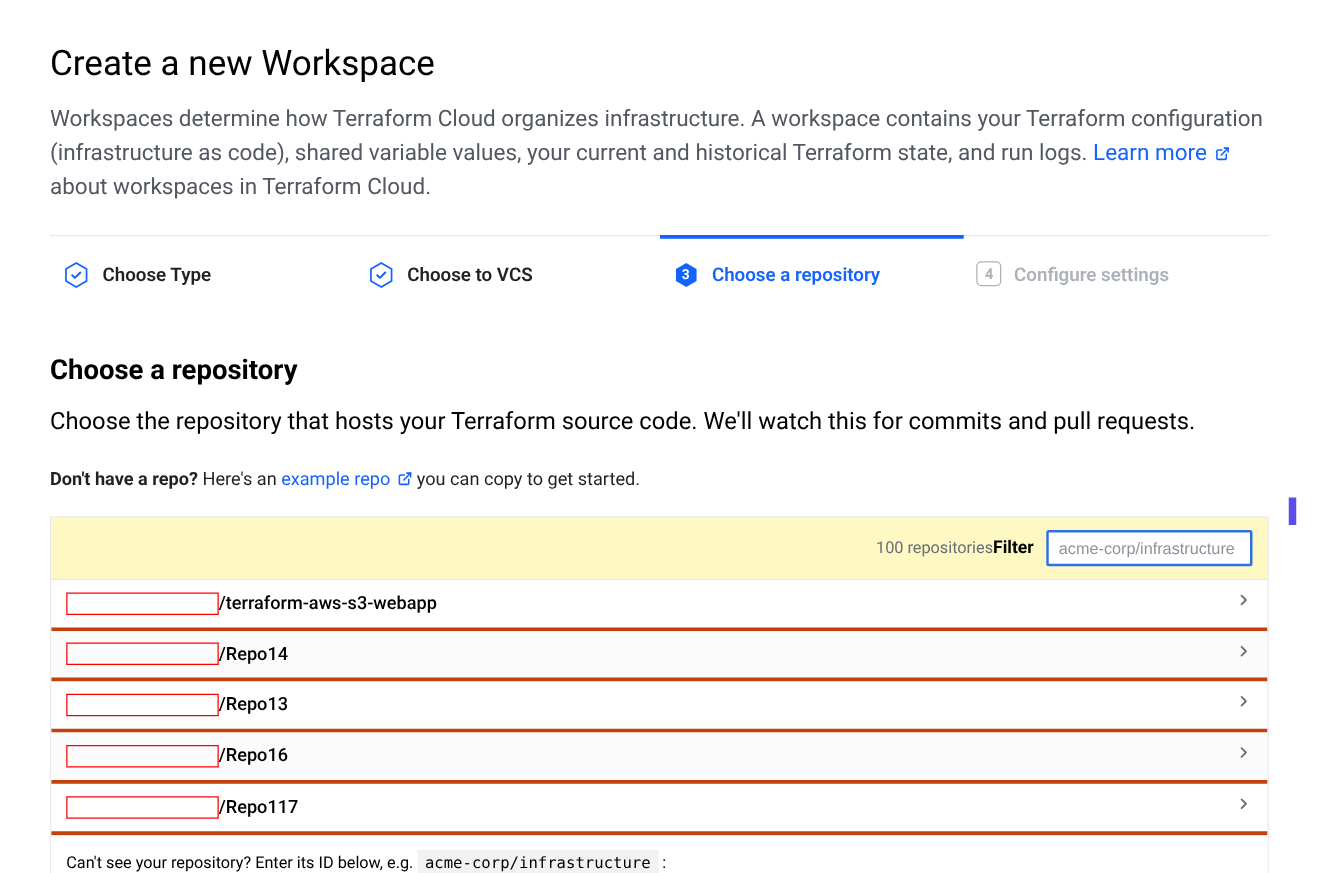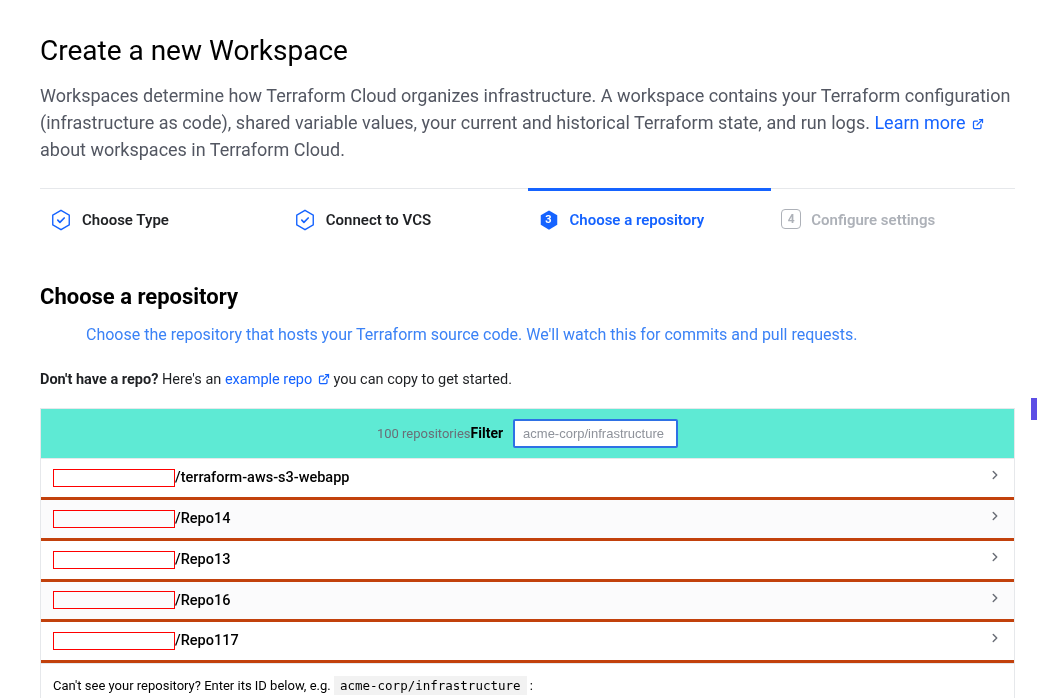--- a/index.html
+++ b/index.html
@@ -76,40 +76,39 @@
     }
     .hex-wrap { position: relative; display: inline-flex; align-items: center; justify-content: center; width: 22px; height: 22px; }
 
     h2.section-title {
       font-size: 22px;
       font-weight: 700;
       margin-bottom: 10px;
       color: #000;
     }
     .section-subtitle {
-      font-size: 16px;
-      color: #3b82f6;
+      font-size: 19px;
+      color: #000000;
       margin-bottom: 22px;
-      margin-left: 46px;
     }
     .hint-row {
       font-size: 14.5px;
       margin-bottom: 18px;
     }
     .hint-row strong { font-weight: 700; }
     .hint-row a { color: #1563ff; text-decoration: none; }
 
     .repo-panel {
       border: 1px solid #e6e8eb;
     }
     .repo-header {
-      background: #5eead4;
-      display: flex;
-      align-items: center;
-      justify-content: center;
+      background: #fef9c3;
+      display: flex;
+      align-items: center;
+      justify-content: flex-end;
       padding: 10px 12px;
       border-bottom: 1px solid #e6e8eb;
     }
     .repo-count {
       font-size: 13px;
       color: #6a6e77;
     }
     .filter-wrap {
       display: flex;
       align-items: center;
@@ -239,21 +238,21 @@
       </span>
       <span>Choose Type</span>
     </div>
     <div class="step">
       <span class="step-badge hex-check">
         <svg viewBox="0 0 24 24">
             <path d="M12 1.5l9 5.2v10.6l-9 5.2-9-5.2V6.7l9-5.2z" fill="none" stroke="#1563ff" stroke-width="1.5"></path>
             <path d="M8.5 12.2l2.3 2.3 4.7-4.7" fill="none" stroke="#1563ff" stroke-width="1.8" stroke-linecap="round" stroke-linejoin="round"></path>
           </svg>
       </span>
-      <span>Connect to VCS</span>
+      <span>Choose to VCS</span>
     </div>
     <div class="step active">
       <span class="hex-wrap hex-fill">
         <svg viewBox="0 0 24 24" width="22" height="22">
             <path d="M12 1.5l9 5.2v10.6l-9 5.2-9-5.2V6.7l9-5.2z" fill="#1563ff"></path>
           </svg>
         <span class="hex-fill-num">3</span>
       </span>
       <span>Choose a repository</span>
     </div>

